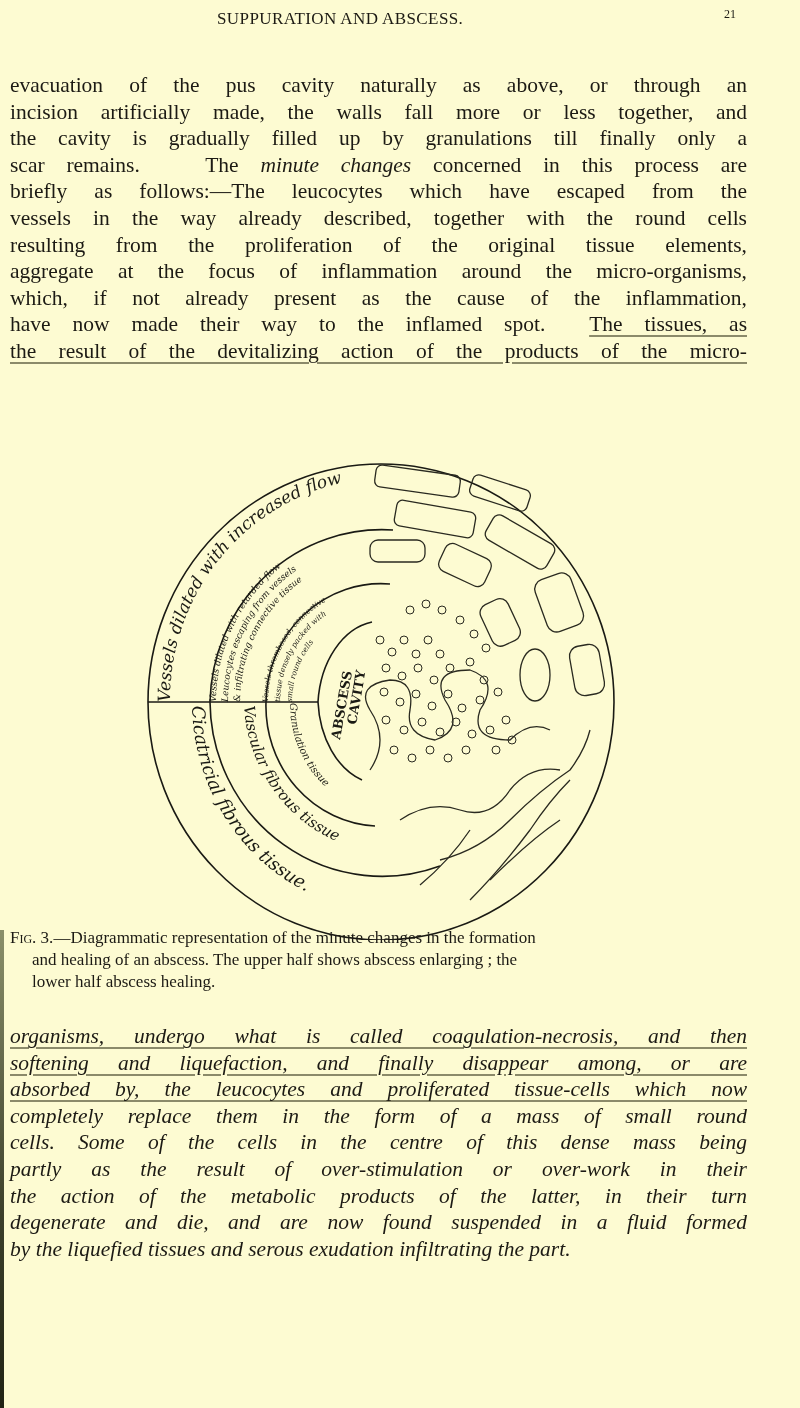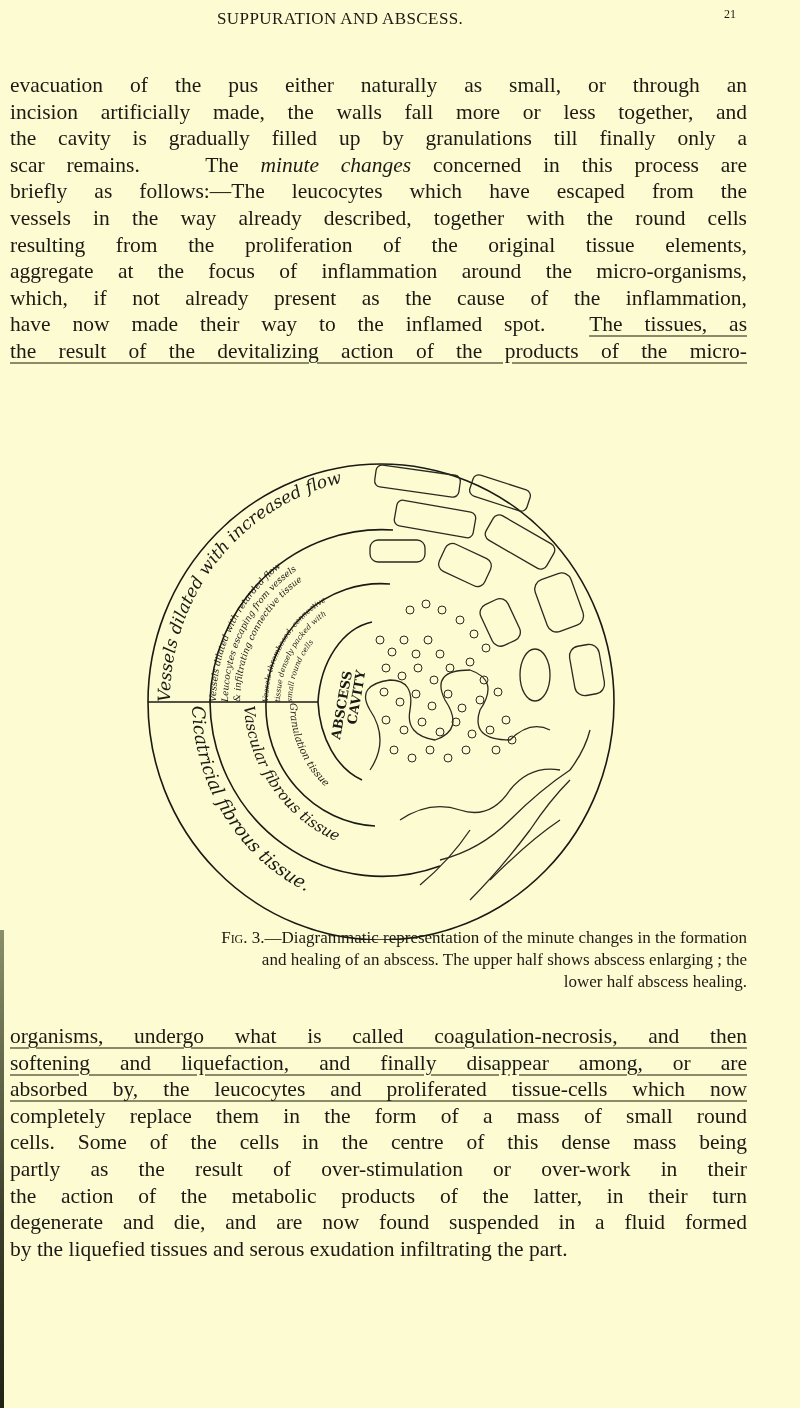--- a/index.html
+++ b/index.html
@@ -25,46 +25,46 @@
     font-family: "Liberation Serif", serif;
   }
   .para {
     position: absolute; left: 10px; width: 737px;
     font-family: "Liberation Serif", serif;
     font-size: 21.5px; line-height: 26.6px; text-align: justify;
   }
   .para .line { display: block; white-space: nowrap; text-align-last: justify; }
   .para .line.last { text-align-last: left; }
   .para-top { top: 72px; }
-  .para-bottom { top: 1023px; }
+  .para-bottom { top: 1023px; font-style: italic; }
   .ul { text-decoration: underline; text-decoration-color: #8b8a6a; text-decoration-thickness: 2px; text-underline-offset: 4px; }
   .it { font-style: italic; }
   .figure {
     position: absolute; left: 140px; top: 440px; width: 500px; height: 500px;
   }
   .caption {
     position: absolute; left: 10px; top: 927px; width: 737px;
-    font-family: "Liberation Serif", serif; font-size: 17px; line-height: 22px; text-align: right;
+    font-family: "Liberation Serif", serif; font-size: 17px; line-height: 22px;
   }
   .caption .line { display: block; white-space: nowrap; }
   .caption .indent { padding-left: 22px; }
   .caption .fig-label { font-variant: small-caps; }
 </style>
 </head>
 <body>
 
 <div class="edge-bar"></div>
 
 <div class="running-head">
   <span class="running-title">SUPPURATION AND ABSCESS.</span>
   <span class="page-number">21</span>
 </div>
 
 <div class="para para-top">
-  <span class="line">evacuation of the pus either naturally as small, or through an</span>
+  <span class="line">evacuation of the pus cavity naturally as above, or through an</span>
   <span class="line">incision artificially made, the walls fall more or less together, and</span>
   <span class="line">the cavity is gradually filled up by granulations till finally only a</span>
   <span class="line"><span>scar remains.</span>&nbsp;&nbsp;&nbsp;<span>The</span> <span class="it">minute changes</span> <span>concerned in this process are</span></span>
   <span class="line">briefly as follows:—The leucocytes which have escaped from the</span>
   <span class="line">vessels in the way already described, together with the round cells</span>
   <span class="line">resulting from the proliferation of the original tissue elements,</span>
   <span class="line">aggregate at the focus of inflammation around the micro-organisms,</span>
   <span class="line">which, if not already present as the cause of the inflammation,</span>
   <span class="line"><span>have now made their way to the inflamed spot.</span>&nbsp;&nbsp;<span class="ul">The tissues, as</span></span>
   <span class="line ul">the result of the devitalizing action of the products of the micro-</span>

